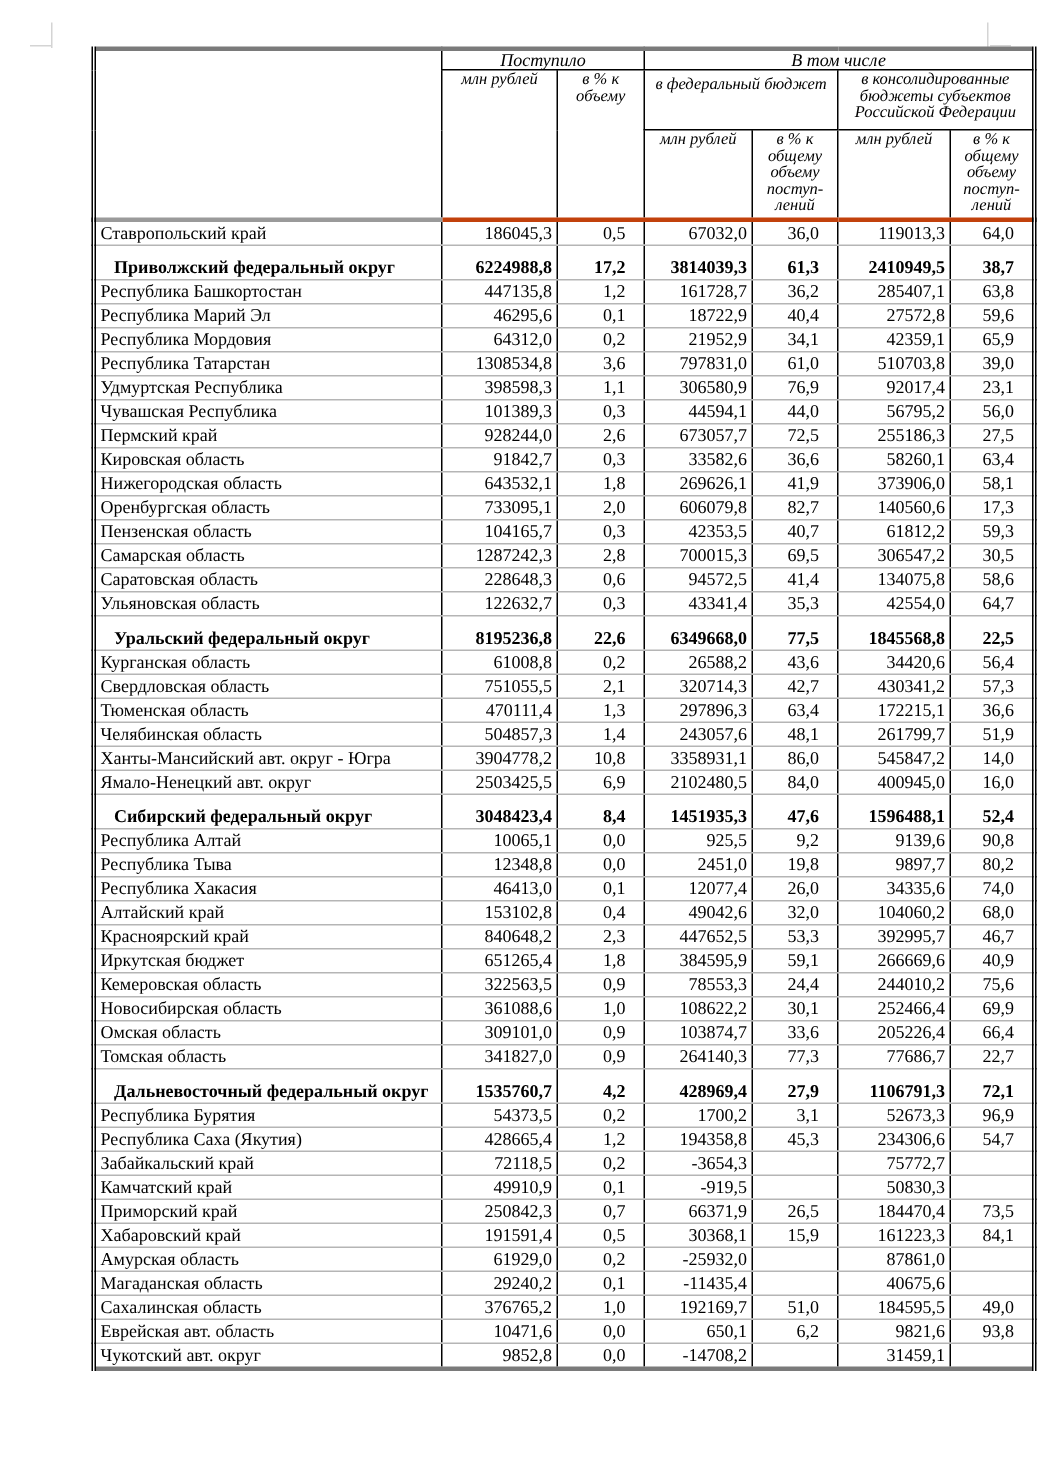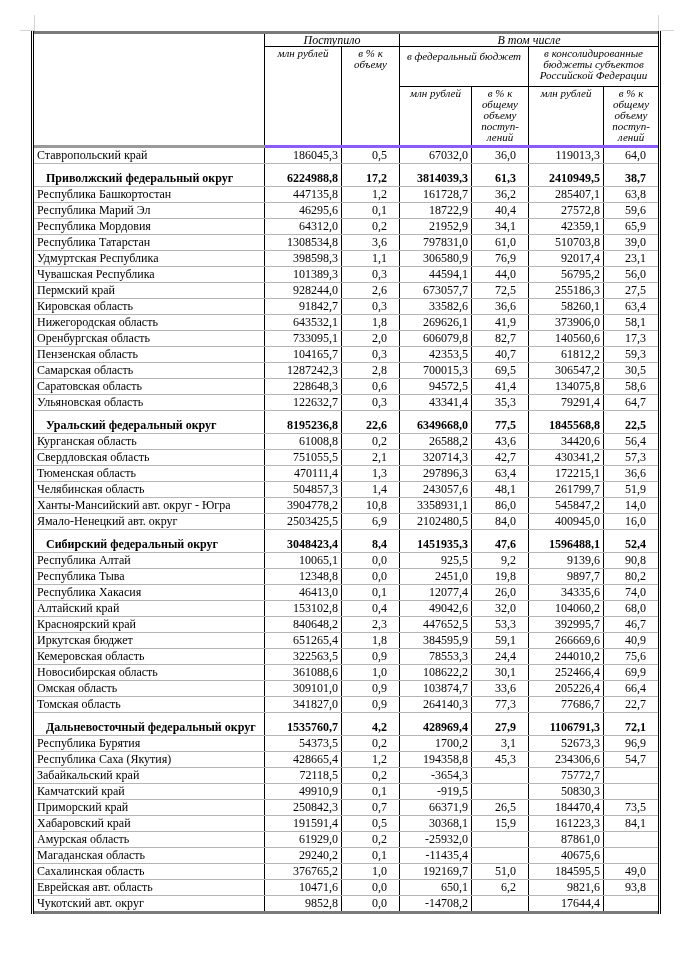--- a/index.html
+++ b/index.html
@@ -2,29 +2,29 @@
 <html><head>
 <meta charset="utf-8">
 <style>
   html, body { margin: 0; padding: 0; background: #ffffff; }
   body { width: 697px; height: 973px; position: relative; overflow: hidden;
          font-family: "Liberation Serif", "DejaVu Serif", serif; color: #000; }
   .crop { position: absolute; background: #d4d4d4; }
   .tbl-wrap { position: absolute; left: 31px; top: 31px; width: 630px; }
   table { border-collapse: collapse; table-layout: fixed; width: 630px;
           border-left: 3px double #000; border-right: 3px double #000;
-          border-top: 3px solid #7a7a7a; border-bottom: 3px solid #7a7a7a; }
+          border-top: 3px solid #7a7a7a; border-bottom: 3px solid #7a7a7a; margin-left: 30px; }
   col.c0 { width: 232px; } col.c1 { width: 77px; } col.c2 { width: 58px; }
   col.c3 { width: 72px; } col.c4 { width: 57px; } col.c5 { width: 75px; } col.c6 { width: 56px; }
   th { font-weight: normal; font-style: italic; font-size: 11px; line-height: 11px;
        border-left: 1px solid #000; border-bottom: 1px solid #000;
        padding: 1px 2px; vertical-align: top; text-align: center; }
   th.top { height: 9px; border-bottom: 1px solid #000; font-size: 12px; line-height: 10px; }
   th.blank { border-left: none; border-bottom: 3px solid #9a9a9a; }
-  th.last { border-bottom: 3px solid #8b5cf6; }
+  th.last { border-bottom: 3px solid #c2410c; }
   th.sub3 { height: 56px; }
   td { font-size: 12px; line-height: 13px; height: 13px; padding: 1px 3px 1px 3px;
        border-left: 1px solid #000; border-bottom: 1px solid #b5b5b5;
        text-align: right; white-space: nowrap; overflow: hidden; vertical-align: bottom; }
   td.name { text-align: left; border-left: none; padding-left: 3px; }
   td.c2, td.c4, td.c6 { padding-right: 12px; }
   tr.district td { font-weight: bold; height: 20px; }
   tr.district td.name { padding-left: 12px; }
 </style>
 </head>
@@ -200,21 +200,21 @@
           <td class="c4">41,4</td>
           <td class="c5">134075,8</td>
           <td class="c6">58,6</td>
         </tr>
         <tr class="region">
           <td class="name">Ульяновская область</td>
           <td class="c1">122632,7</td>
           <td class="c2">0,3</td>
           <td class="c3">43341,4</td>
           <td class="c4">35,3</td>
-          <td class="c5">79291,4</td>
+          <td class="c5">42554,0</td>
           <td class="c6">64,7</td>
         </tr>
         <tr class="district">
           <td class="name">Уральский федеральный округ</td>
           <td class="c1">8195236,8</td>
           <td class="c2">22,6</td>
           <td class="c3">6349668,0</td>
           <td class="c4">77,5</td>
           <td class="c5">1845568,8</td>
           <td class="c6">22,5</td>
@@ -470,18 +470,18 @@
           <td class="c4">6,2</td>
           <td class="c5">9821,6</td>
           <td class="c6">93,8</td>
         </tr>
         <tr class="region">
           <td class="name">Чукотский авт. округ</td>
           <td class="c1">9852,8</td>
           <td class="c2">0,0</td>
           <td class="c3">-14708,2</td>
           <td class="c4"></td>
-          <td class="c5">17644,4</td>
+          <td class="c5">31459,1</td>
           <td class="c6"></td>
         </tr>
       </tbody>
 </table>
 </div>
 
 </body></html>

